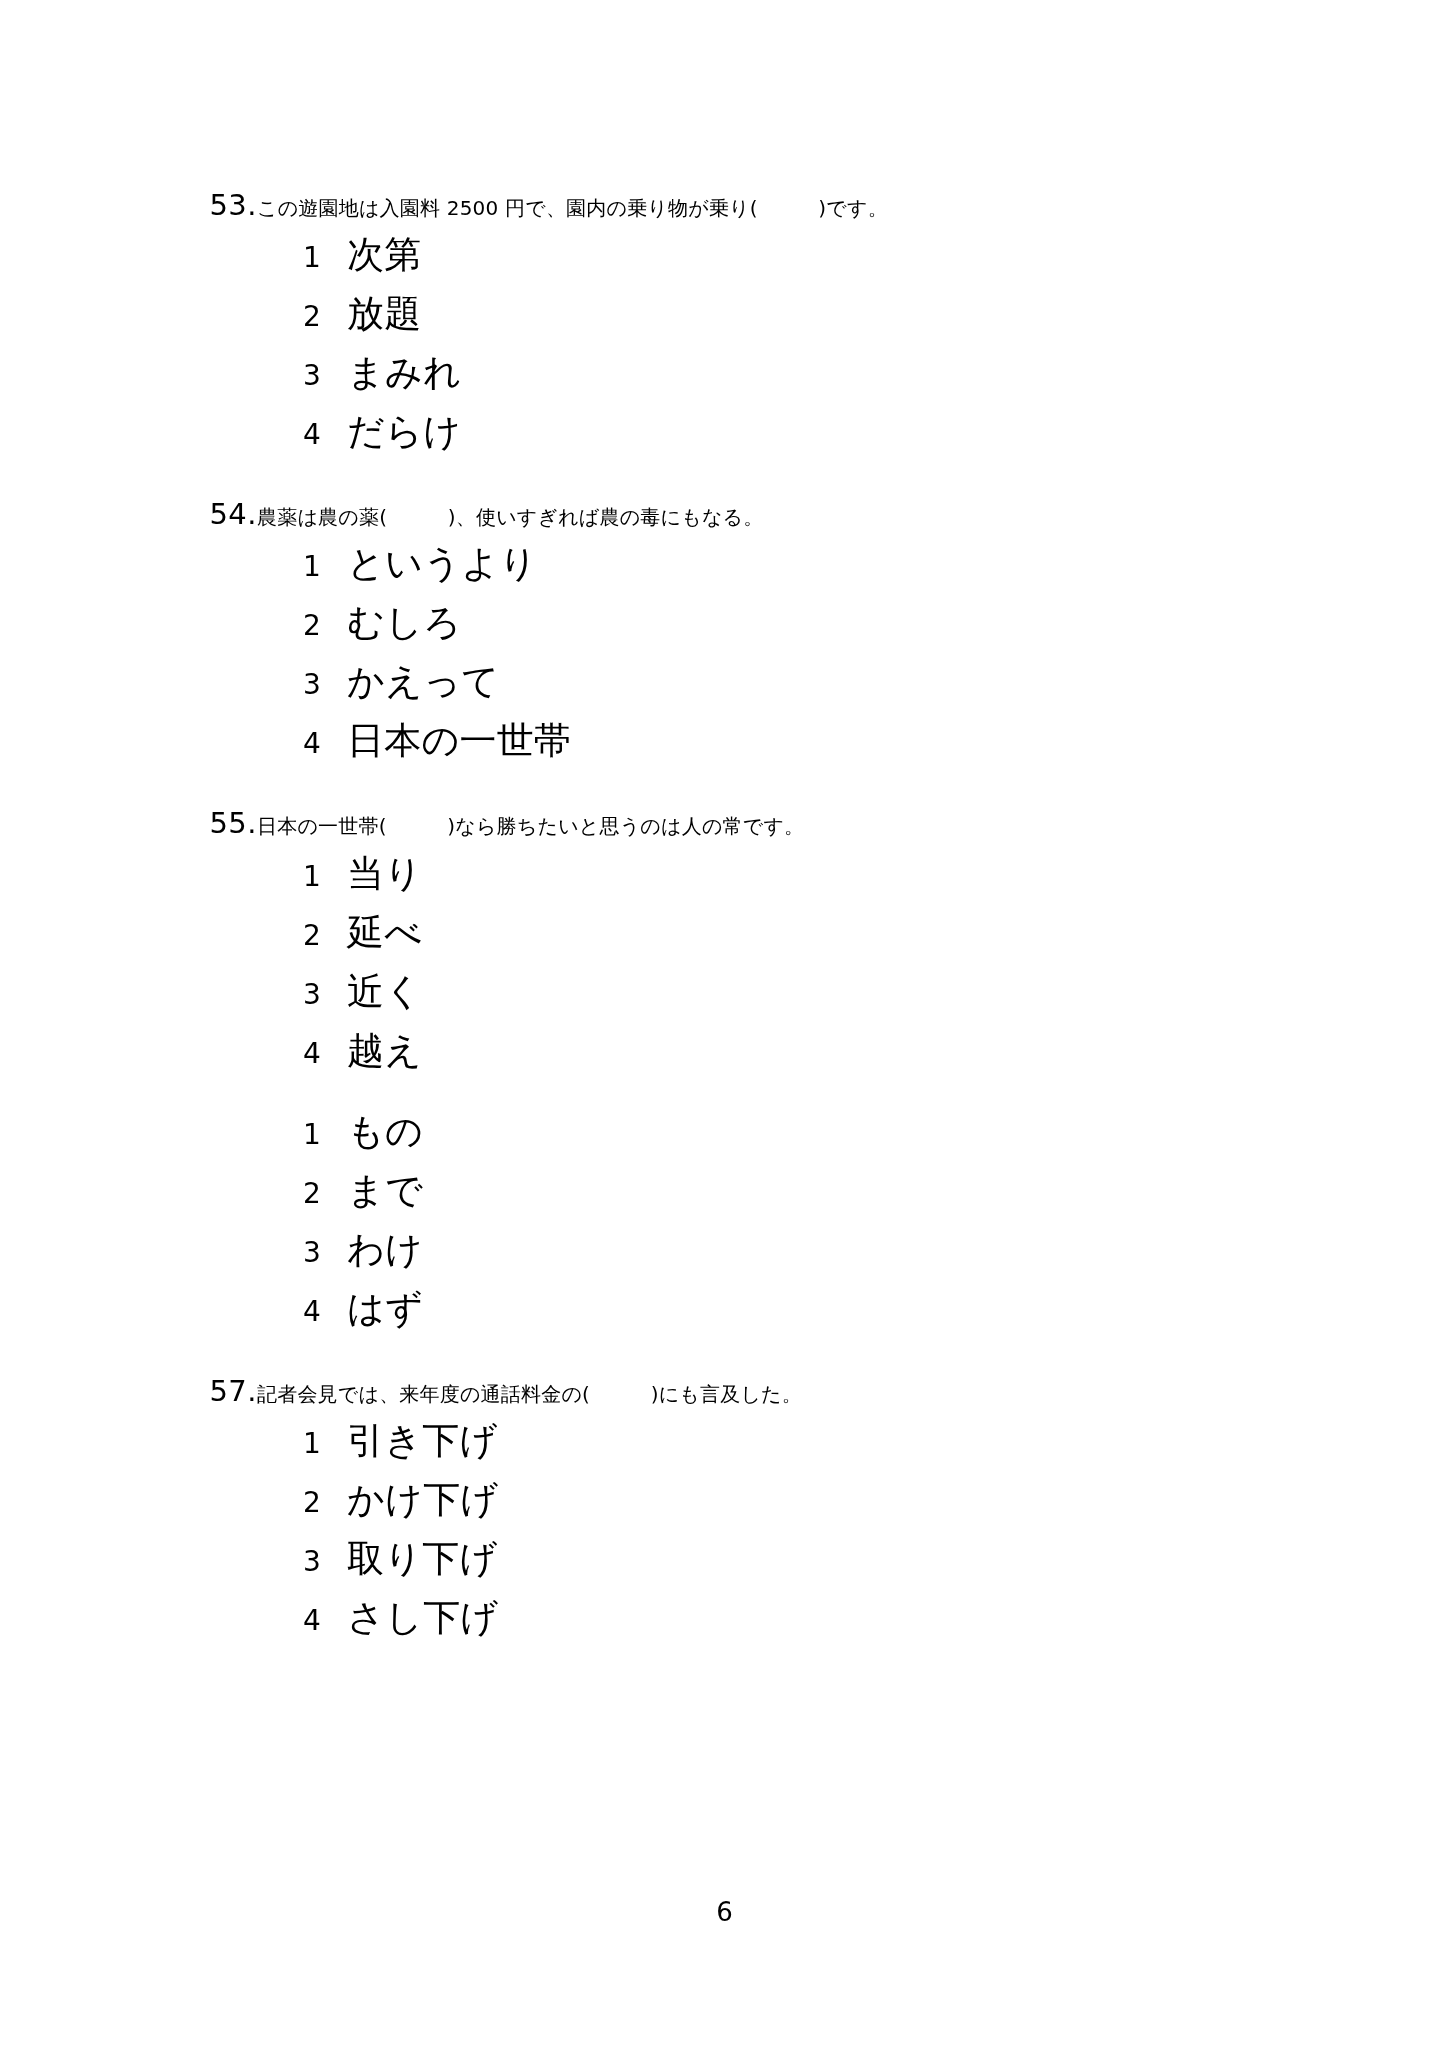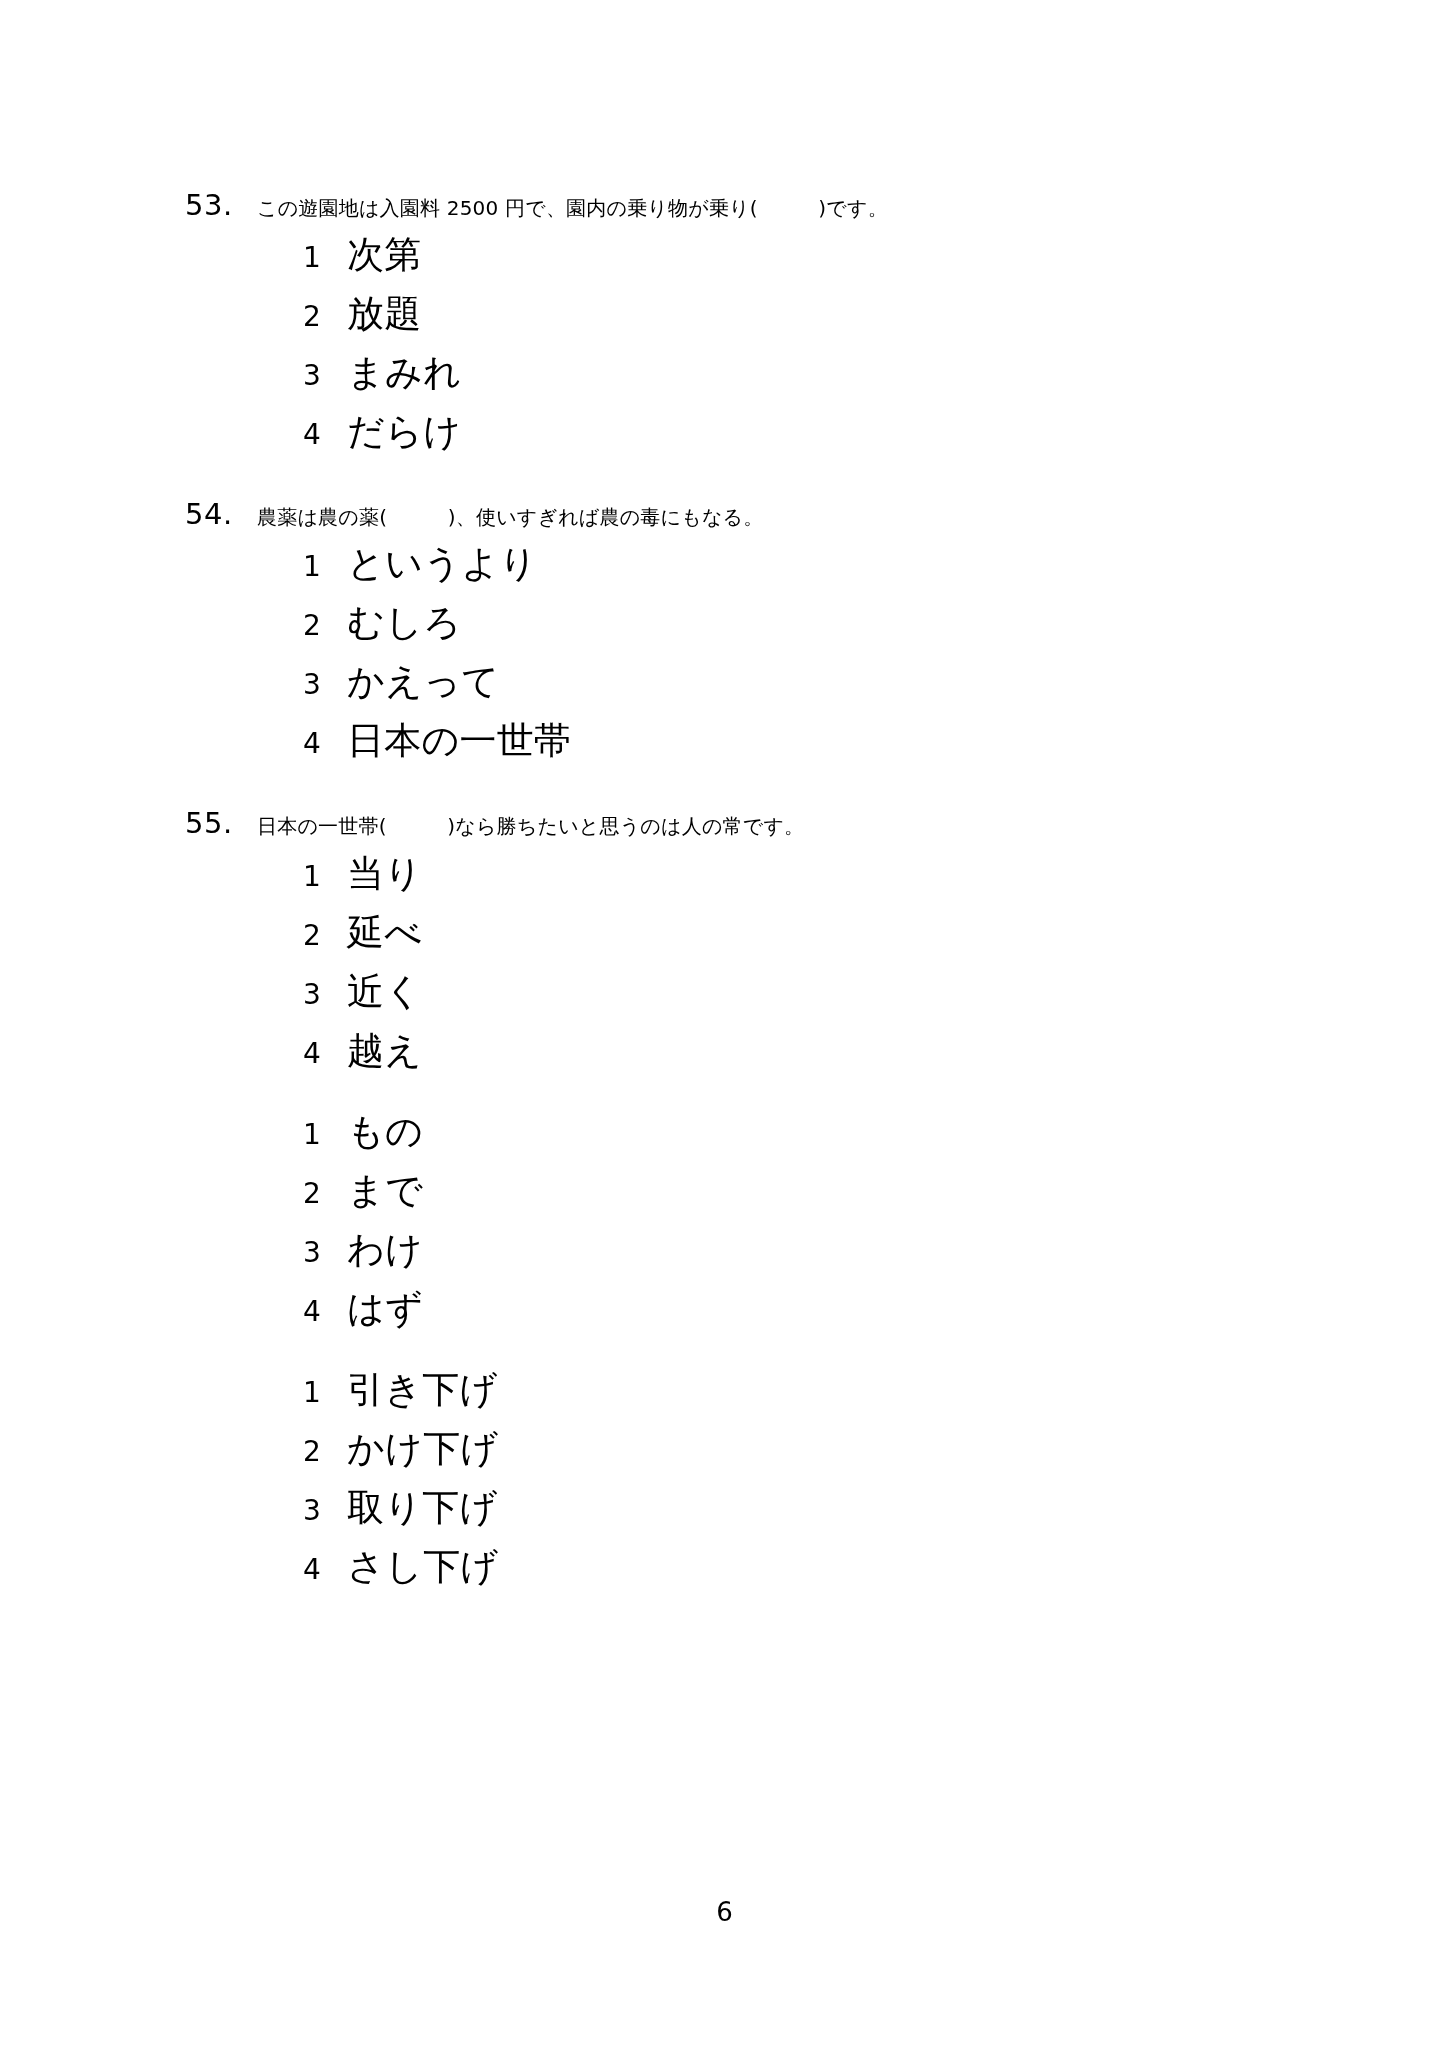--- a/index.html
+++ b/index.html
@@ -35,21 +35,21 @@
   .q-line {
     display: flex;
     align-items: baseline;
     font-size: 29px;
     line-height: 1.42;
     white-space: nowrap;
   }
   .q-number {
     width: 72px;
     flex: 0 0 72px;
-    text-align: left;
+    text-align: right;
     font-size: 29px;
     letter-spacing: 0.5px;
   }
   .q-text {
     font-size: 20px;
     letter-spacing: 0.2px;
   }
   .choices {
     margin-top: 10px;
     padding-left: 118px;
@@ -176,20 +176,24 @@
           <span class="choice-text">わけ</span>
         </div>
         <div class="choice">
           <span class="choice-num">4</span>
           <span class="choice-text">はず</span>
         </div>
       </div>
     </div>
 
     <div class="question-block">
+      <div class="q-line">
+        <span class="q-number">57.</span>
+        <span class="q-text">記者会見では、来年度の通話料金の(　　　)にも言及した。</span>
+      </div>
       <div class="choices">
         <div class="choice">
           <span class="choice-num">1</span>
           <span class="choice-text">引き下げ</span>
         </div>
         <div class="choice">
           <span class="choice-num">2</span>
           <span class="choice-text">かけ下げ</span>
         </div>
         <div class="choice">

